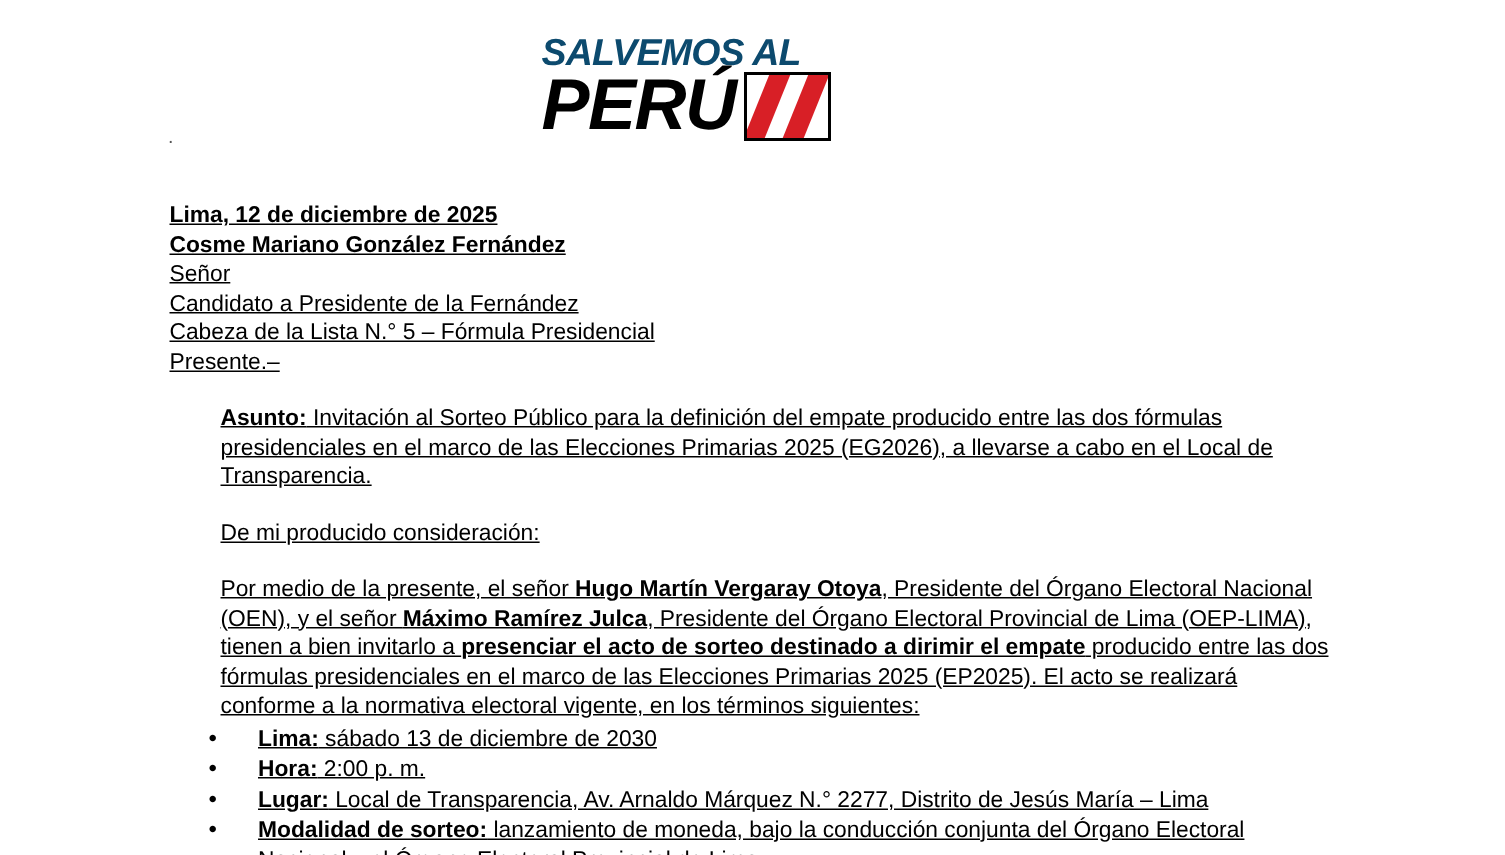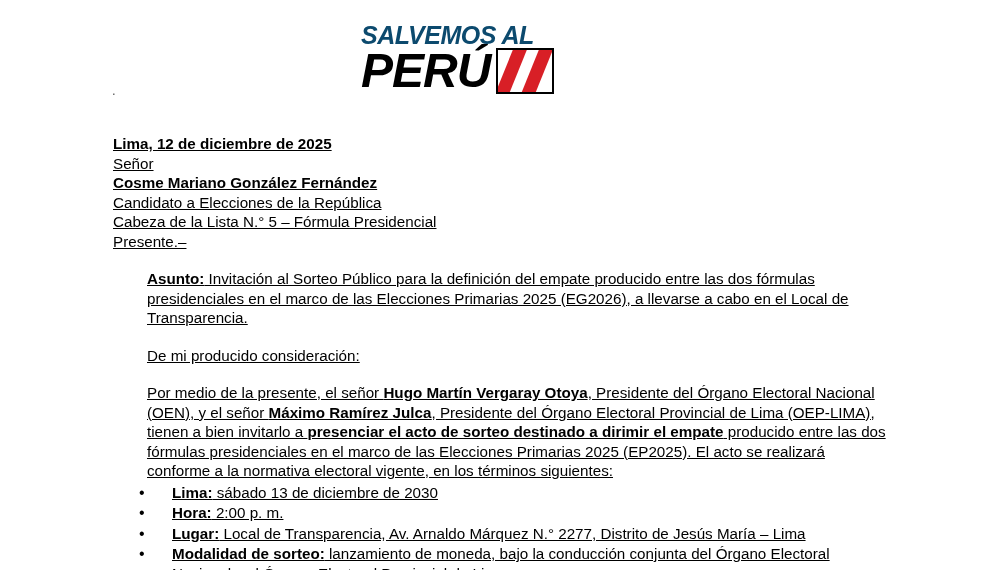--- a/index.html
+++ b/index.html
@@ -144,23 +144,23 @@
         <div class="frame"></div>
       </div>
     </div>
   </div>
 
   <div class="stray-dot">.</div>
 
   <div class="doc-body">
 
     <div class="line b">Lima, 12 de diciembre de 2025</div>
+    <div class="line b">Cosme Mariano González Fernández</div>
     <div class="line">Señor</div>
-    <div class="line b">Cosme Mariano González Fernández</div>
-    <div class="line">Candidato a Elecciones de la República</div>
+    <div class="line">Candidato a Presidente de la Fernández</div>
     <div class="line">Cabeza de la Lista N.° 5 – Fórmula Presidencial</div>
     <div class="line">Presente.–</div>
 
     <div class="para">
       <span class="b">Asunto:</span><span> Invitación al Sorteo Público para la definición del empate producido entre las dos fórmulas presidenciales en el marco de las Elecciones Primarias 2025 (EG2026), a llevarse a cabo en el Local de Transparencia.</span>
     </div>
 
     <div class="para">De mi producido consideración:</div>
 
     <div class="para">

